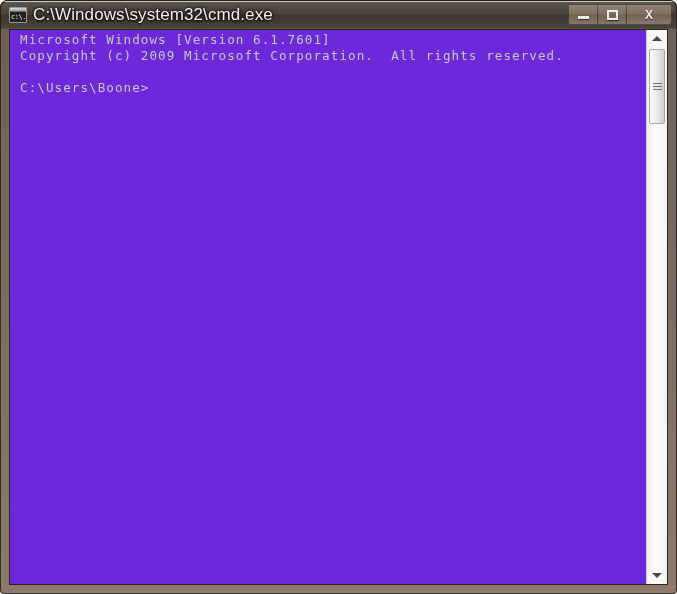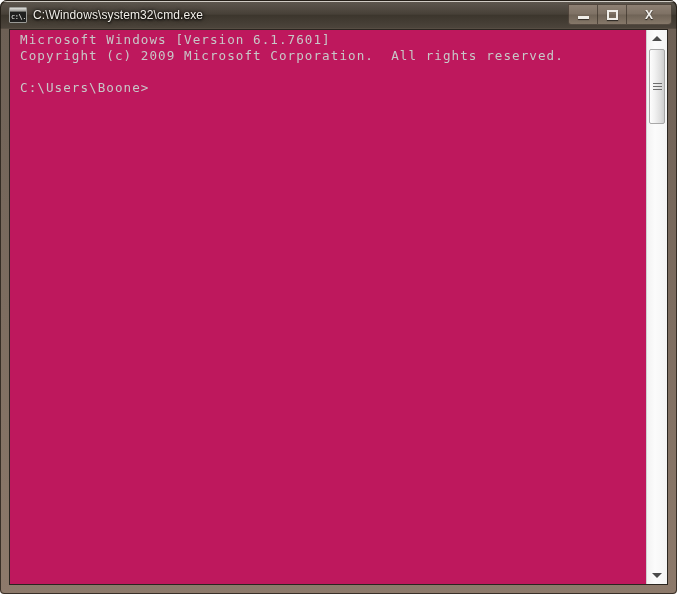--- a/index.html
+++ b/index.html
@@ -118,21 +118,21 @@
     white-space: nowrap;
   }
 
   .title-text {
     position: absolute;
     left: 32px;
     top: 4px;
     height: 18px;
     line-height: 18px;
     font-family: "Liberation Sans", sans-serif;
-    font-size: 12px;
+    font-size: 17px;
     color: #f2efe9;
     text-shadow:
       0 0 3px rgba(0,0,0,0.9),
       0 1px 2px rgba(0,0,0,0.8),
       0 0 6px rgba(0,0,0,0.6);
     white-space: nowrap;
     letter-spacing: 0.1px;
   }
 
   
@@ -199,21 +199,21 @@
     box-sizing: border-box;
     border: 1px solid #2a251f;
     overflow: hidden;
   }
 
   .console {
     position: absolute;
     left: 0; top: 0;
     width: 637px;
     height: 554px;
-    background: #be185d;
+    background: #6d28d9;
     padding: 2px 0 0 1px;
     box-sizing: border-box;
     overflow: hidden;
   }
   .console-text {
     font-family: "DejaVu Sans Mono", "Liberation Mono", monospace;
     font-size: 12.6px;
     line-height: 16px;
     color: #c8c8c8;
     white-space: pre;

